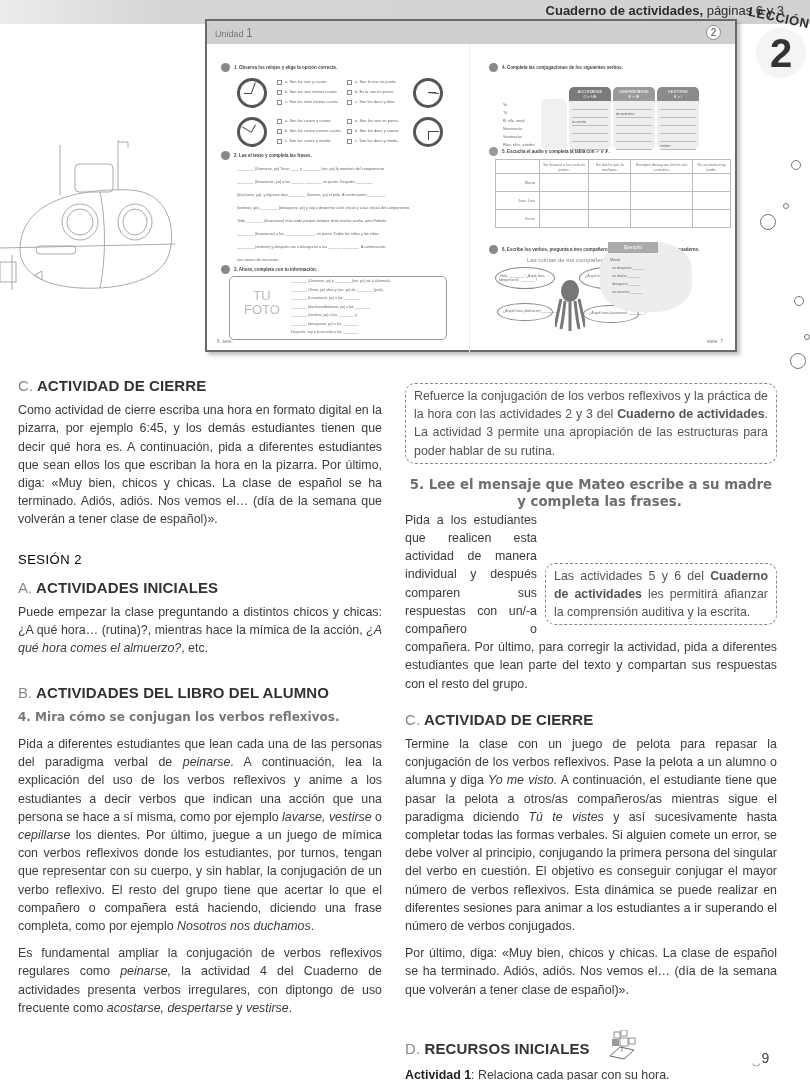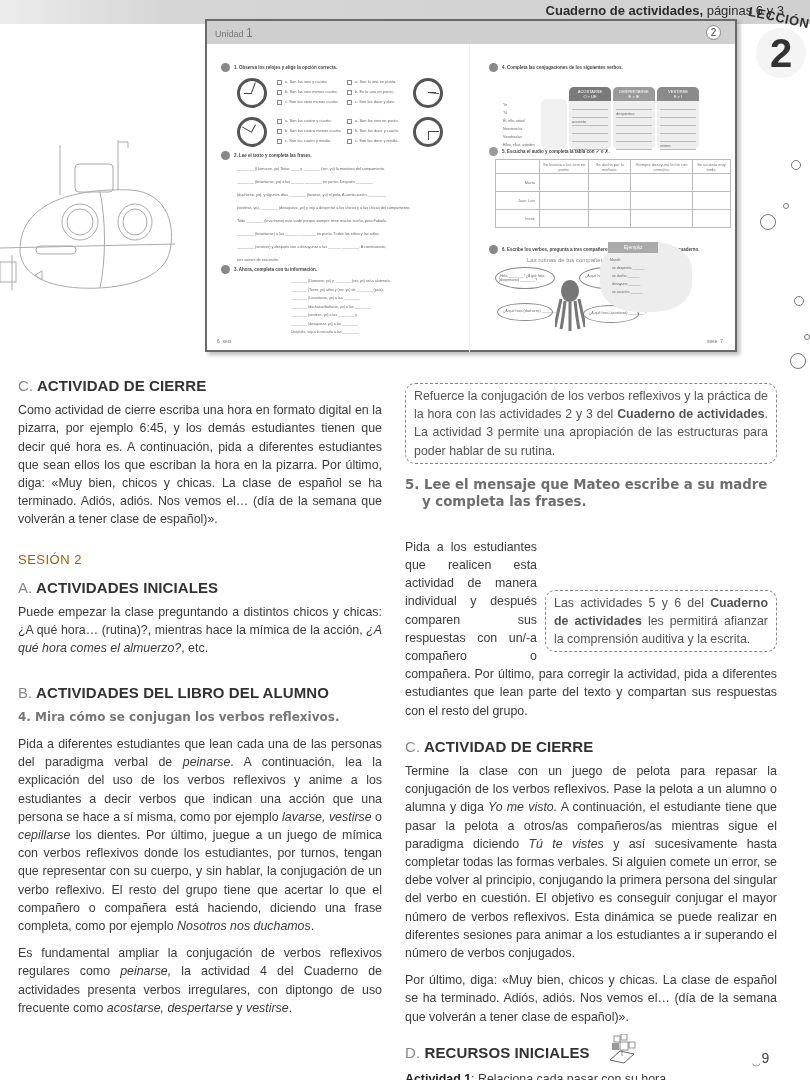--- a/index.html
+++ b/index.html
@@ -98,21 +98,21 @@
 
   
   .col { position: absolute; font-family: "Liberation Sans", sans-serif; font-size: 12.4px; line-height: 18.2px; color: #3b3b3b; }
   .col p { text-align: justify; margin-bottom: 9px; }
   .col .para { text-align: justify; }
   .sec {
     font-family: "Liberation Sans", sans-serif; font-weight: bold; font-size: 15px; color: #333;
     letter-spacing: 0.1px; margin-bottom: 6px;
   }
   .sec .letter { color: #888; font-weight: normal; }
-  .sesion { font-size: 13px; color: #a16207; letter-spacing: 0.5px; margin-bottom: 10px; }
+  .sesion { font-size: 13px; color: #000000; letter-spacing: 0.5px; margin-bottom: 10px; }
   .act-title {
     font-family: "DejaVu Sans", sans-serif; font-weight: bold; font-size: 12px; color: #777;
     margin-bottom: 9px;
   }
   .act-title.big { font-size: 13.3px; color: #6e6e6e; line-height: 17px; padding-left: 17px; text-indent: -17px; }
   .note {
     border: 1.3px dashed #888; border-radius: 10px; padding: 3px 8px; color: #555;
     text-align: justify;
   }
   .note b { color: #555; }
@@ -229,20 +229,23 @@
       <div class="wb-t" style="left:30px;top:172px;font-size:3.8px;">(ducharse, yo), y algunos días ________ (lavarse, yo) el pelo. A continuación, ________</div>
       <div class="wb-t" style="left:30px;top:185px;font-size:3.8px;">(vestirse, yo), ________ (desayunar, yo) y voy a despertar a los chicos y a las chicas del campamento.</div>
       <div class="wb-t" style="left:30px;top:198px;font-size:3.8px;">Toda ________ (levantarse) más tarde porque siempre tiene mucho sueño, pero Fabiola</div>
       <div class="wb-t" style="left:30px;top:211px;font-size:3.8px;">________ (levantarse) a las ______ ________ en punto. Todos los niños y las niñas</div>
       <div class="wb-t" style="left:30px;top:224px;font-size:3.8px;">________ (vestirse) y después van a desayunar a las ______ ________. A continuación,</div>
       <div class="wb-t" style="left:30px;top:237px;font-size:3.8px;">nos vamos de excursión.</div>
     </div>
 
   <div class="wb-icon" style="left:14px;top:244px;"></div>
   <div class="wb-t b" style="left:27px;top:246px;">3. Ahora, completa con tu información.</div>
+  <div class="foto-box">
+    <div class="foto-label" style="width:40px;">TU FOTO</div>
+  </div>
   <div id="ex3-lines">
       <div class="wb-t" style="left:84px;top:258px;font-size:3.6px;">________ (Llamarse, yo) y ________ (ser, yo) un/-a alumno/a.</div>
       <div class="wb-t" style="left:84px;top:266.5px;font-size:3.6px;">________ (Tener, yo) años y (ser, yo) de ________ (país).</div>
       <div class="wb-t" style="left:84px;top:275px;font-size:3.6px;">________ (Levantarse, yo) a las ________</div>
       <div class="wb-t" style="left:84px;top:283.5px;font-size:3.6px;">________ (ducharse/bañarse, yo) a las ________</div>
       <div class="wb-t" style="left:84px;top:292px;font-size:3.6px;">________ (vestirse, yo) a las ________ y</div>
       <div class="wb-t" style="left:84px;top:300.5px;font-size:3.6px;">________ (desayunar, yo) a las ________</div>
       <div class="wb-t" style="left:84px;top:309px;font-size:3.6px;">Después, voy a la escuela a las ________</div>
     </div>
 
@@ -384,34 +387,34 @@
   </p>
   <p>
     <span>Es fundamental ampliar la conjugación de verbos reflexivos regulares como </span><em>peinarse,</em><span> la actividad 4 del Cuaderno de actividades presenta verbos irregulares, con diptongo de uso frecuente como </span><em>acostarse, despertarse</em><span> y </span><em>vestirse</em><span>.</span>
   </p>
 </div>
 
 <div class="col" style="left:405px;top:383px;width:372px;">
   <div class="note" style="margin-bottom:12px;">
     <span>Refuerce la conjugación de los verbos reflexivos y la práctica de la hora con las actividades 2 y 3 del </span><b>Cuaderno de actividades</b><span>. La actividad 3 permite una apropiación de las estructuras para poder hablar de su rutina.</span>
   </div>
-  <div class="act-title big" style="margin-bottom:28px;">5. Lee el mensaje que Mateo escribe a su madre y completa las frases.</div>
+  <div class="act-title big" style="margin-bottom:1px;text-align:center;">5. Lee el mensaje que Mateo escribe a su madre y completa las frases.</div>
   <div class="para" style="margin-bottom:18px;">
     <div class="note float-note" style="margin-top:52px;">
       <span>Las actividades 5 y 6 del </span><b>Cuaderno de actividades</b><span> les permitirá afianzar la comprensión auditiva y la escrita.</span>
     </div>
     <span>Pida a los estudiantes que realicen esta actividad de manera individual y después comparen sus respuestas con un/-a compañero o compañera. Por último, para corregir la actividad, pida a diferentes estudiantes que lean parte del texto y compartan sus respuestas con el resto del grupo.</span>
     <div style="clear:both"></div>
   </div>
 
   <div class="sec"><span class="letter">C.</span> <span>ACTIVIDAD DE CIERRE</span></div>
   <p>
     <span>Termine la clase con un juego de pelota para repasar la conjugación de los verbos reflexivos. Pase la pelota a un alumno o alumna y diga </span><em>Yo me visto.</em><span> A continuación, el estudiante tiene que pasar la pelota a otros/as compañeros/as mientras sigue el paradigma diciendo </span><em>Tú te vistes</em><span> y así sucesivamente hasta completar todas las formas verbales. Si alguien comete un error, se debe volver al principio, conjugando la primera persona del singular del verbo en cuestión. El objetivo es conseguir conjugar el mayor número de verbos reflexivos. Esta dinámica se puede realizar en diferentes sesiones para animar a los estudiantes a ir superando el número de verbos conjugados.</span>
   </p>
-  <p style="margin-bottom:8px;">Por último, diga: «Muy bien, chicos y chicas. La clase de español se ha terminado. Adiós, adiós. Nos vemos el… (día de la semana que volverán a tener clase de español)».</p>
+  <p style="margin-bottom:31px;">Por último, diga: «Muy bien, chicos y chicas. La clase de español se ha terminado. Adiós, adiós. Nos vemos el… (día de la semana que volverán a tener clase de español)».</p>
 
   <div class="sec">
     <span class="letter">D.</span> <span>RECURSOS INICIALES</span>
     <svg class="dig-icon" width="34" height="30" viewBox="0 0 34 30">
       <path d="M6 26 L20 29 L30 20 L16 17 Z" fill="none" stroke="#666" stroke-width="1"></path>
       <rect x="10" y="2" width="6" height="6" fill="none" stroke="#777" stroke-width="0.8"></rect>
       <rect x="17" y="0" width="6" height="6" fill="none" stroke="#777" stroke-width="0.8"></rect>
       <rect x="8" y="9" width="7" height="7" fill="#999"></rect>
       <rect x="16" y="8" width="8" height="8" fill="none" stroke="#777" stroke-width="0.8"></rect>
       <rect x="25" y="8" width="6" height="6" fill="none" stroke="#777" stroke-width="0.8"></rect>

